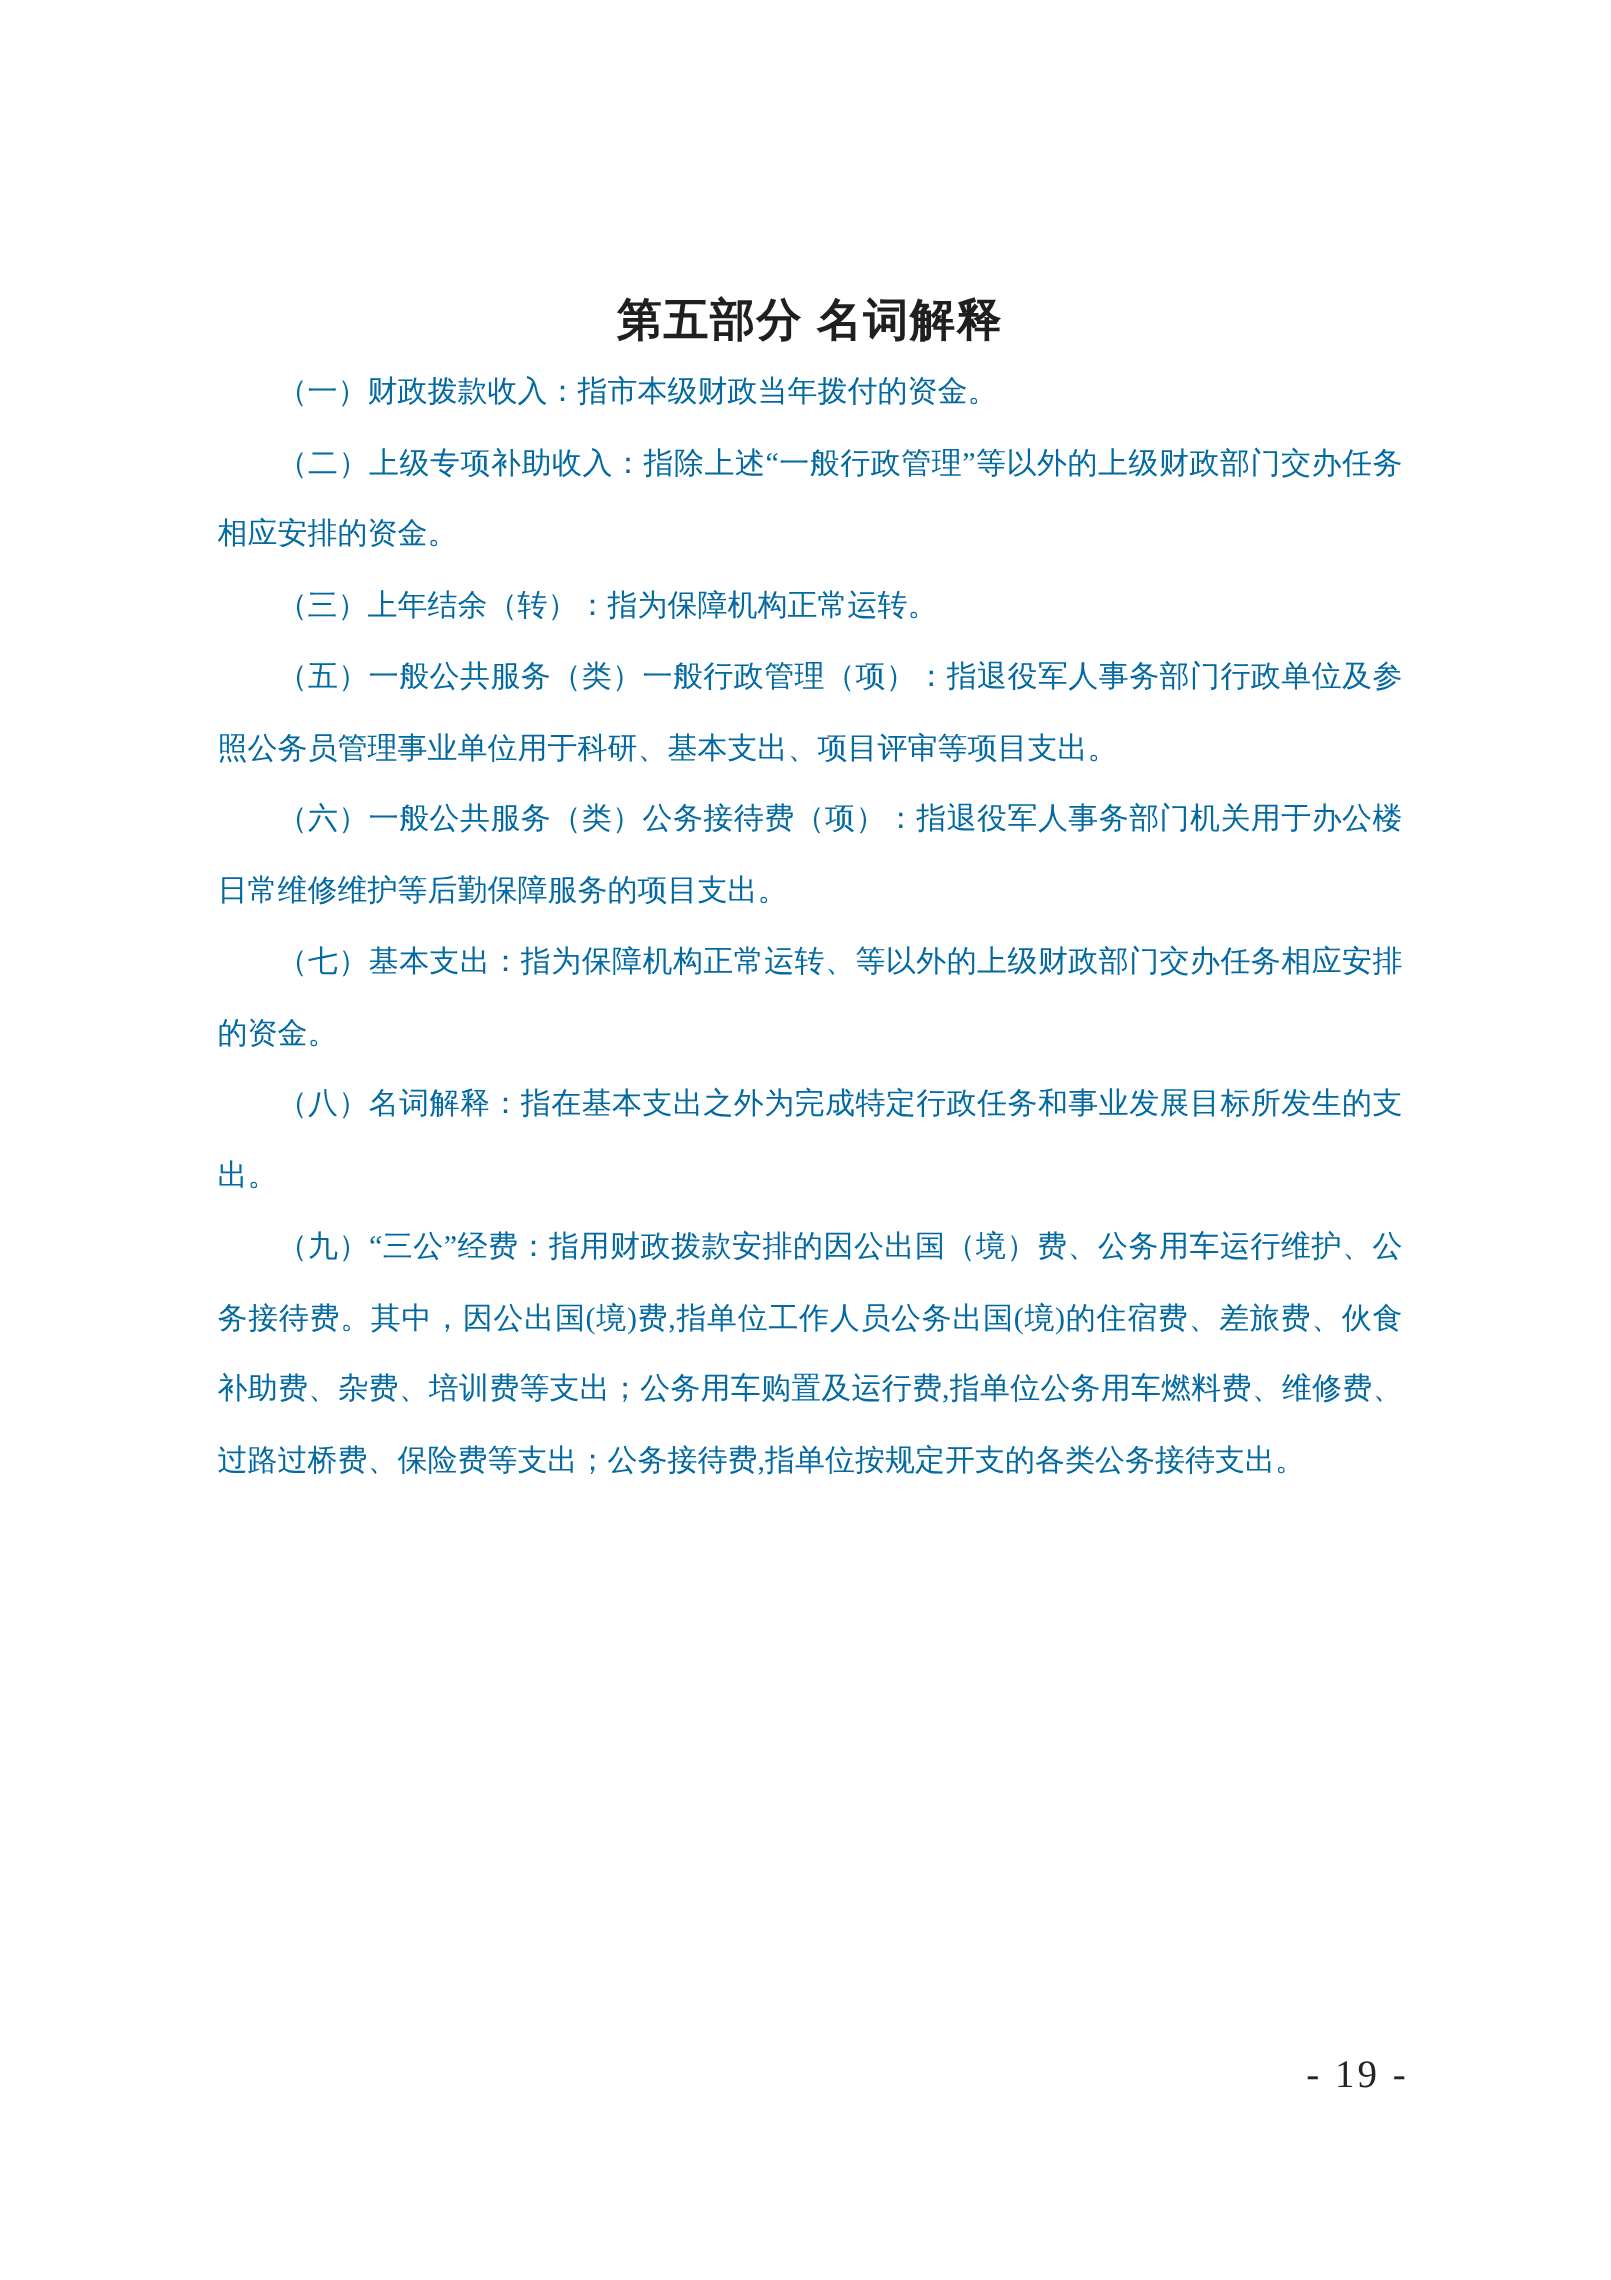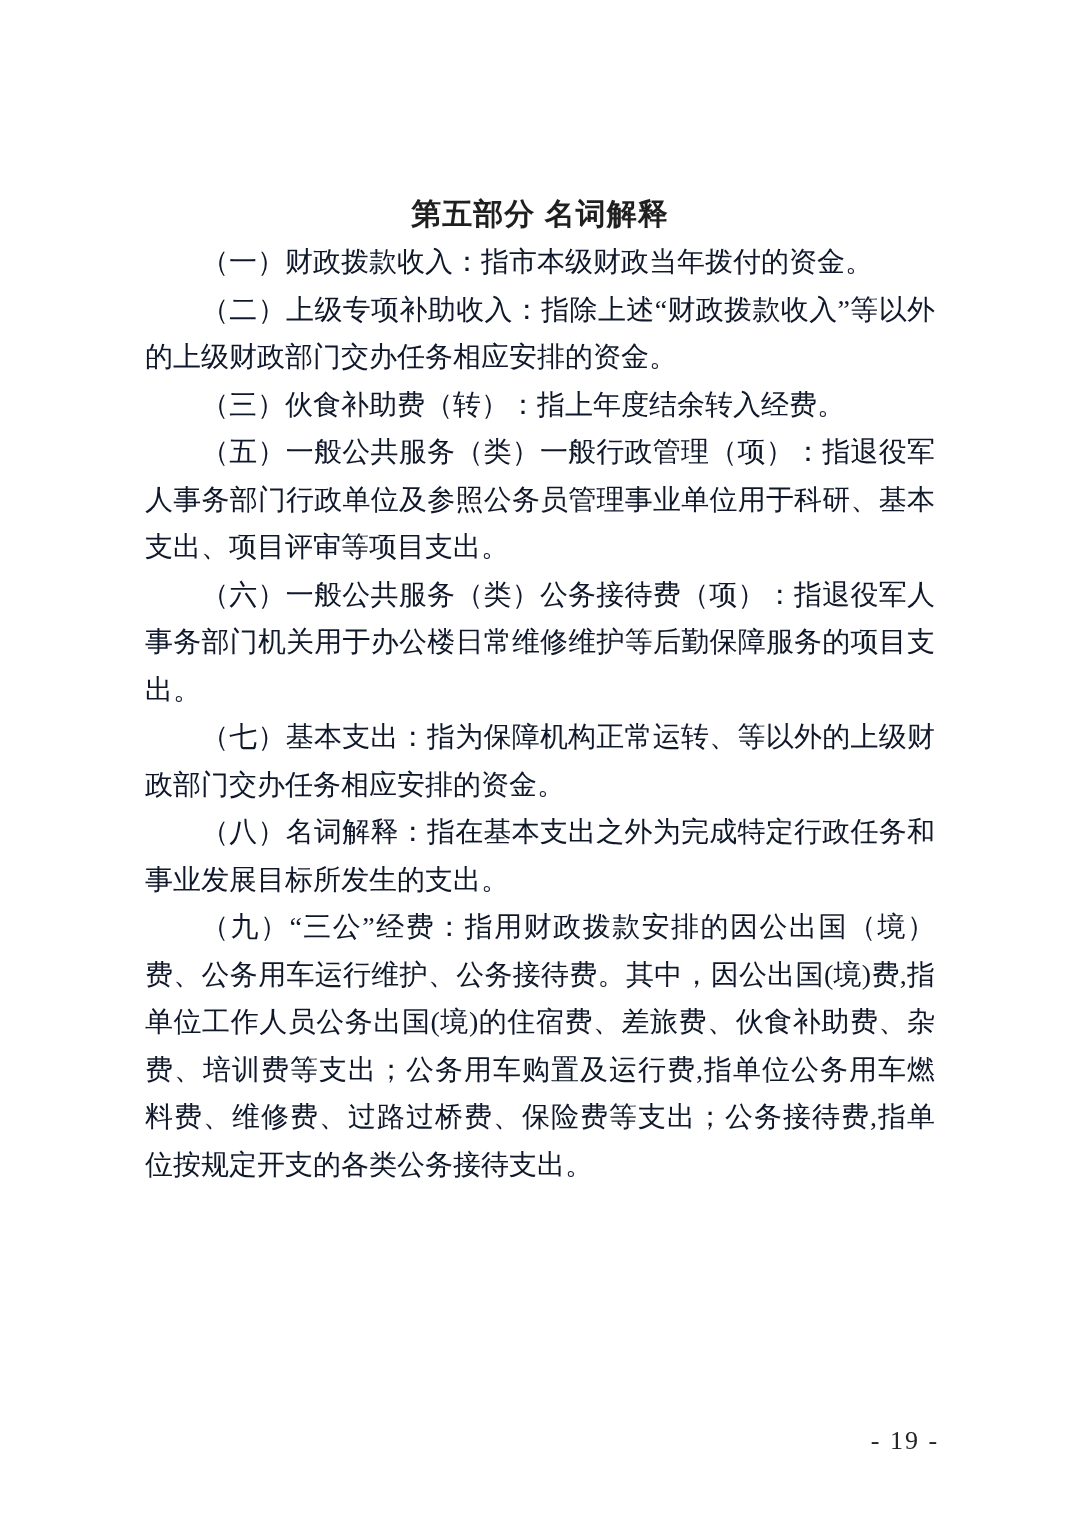--- a/index.html
+++ b/index.html
@@ -28,50 +28,50 @@
     font-family: "Liberation Sans", "DejaVu Sans", sans-serif;
     font-weight: bold;
     font-size: 30px;
     line-height: 36px;
     color: #1f1f1f;
     text-align: center;
     letter-spacing: 1px;
     margin-bottom: 6px;
   }
   .definitions p {
-    font-size: 28px;
+    font-size: 20px;
     line-height: 47.5px;
-    color: #0f172a;
+    color: #0369a1;
     text-align: justify;
     text-justify: inter-character;
     text-indent: 2em;
     letter-spacing: 0;
   }
   .page-number {
     position: absolute;
     left: 853px;
-    top: 1425px;
+    top: 1367px;
     width: 104px;
     font-size: 26px;
     line-height: 32px;
     color: #242424;
     text-align: center;
     letter-spacing: 2px;
   }
 </style>
 </head>
 <body>
 
 <div class="page">
   <div class="content">
     <h1 class="doc-title">第五部分 名词解释</h1>
     <div class="definitions">
       <p>（一）财政拨款收入：指市本级财政当年拨付的资金。</p>
-      <p>（二）上级专项补助收入：指除上述“财政拨款收入”等以外的上级财政部门交办任务相应安排的资金。</p>
-      <p>（三）伙食补助费（转）：指上年度结余转入经费。</p>
+      <p>（二）上级专项补助收入：指除上述“一般行政管理”等以外的上级财政部门交办任务相应安排的资金。</p>
+      <p>（三）上年结余（转）：指为保障机构正常运转。</p>
       <p>（五）一般公共服务（类）一般行政管理（项）：指退役军人事务部门行政单位及参照公务员管理事业单位用于科研、基本支出、项目评审等项目支出。</p>
       <p>（六）一般公共服务（类）公务接待费（项）：指退役军人事务部门机关用于办公楼日常维修维护等后勤保障服务的项目支出。</p>
       <p>（七）基本支出：指为保障机构正常运转、等以外的上级财政部门交办任务相应安排的资金。</p>
       <p>（八）名词解释：指在基本支出之外为完成特定行政任务和事业发展目标所发生的支出。</p>
       <p>（九）“三公”经费：指用财政拨款安排的因公出国（境）费、公务用车运行维护、公务接待费。其中，因公出国(境)费,指单位工作人员公务出国(境)的住宿费、差旅费、伙食补助费、杂费、培训费等支出；公务用车购置及运行费,指单位公务用车燃料费、维修费、过路过桥费、保险费等支出；公务接待费,指单位按规定开支的各类公务接待支出。</p>
     </div>
   </div>
   <div class="page-number">- 19 -</div>
 </div>
 

